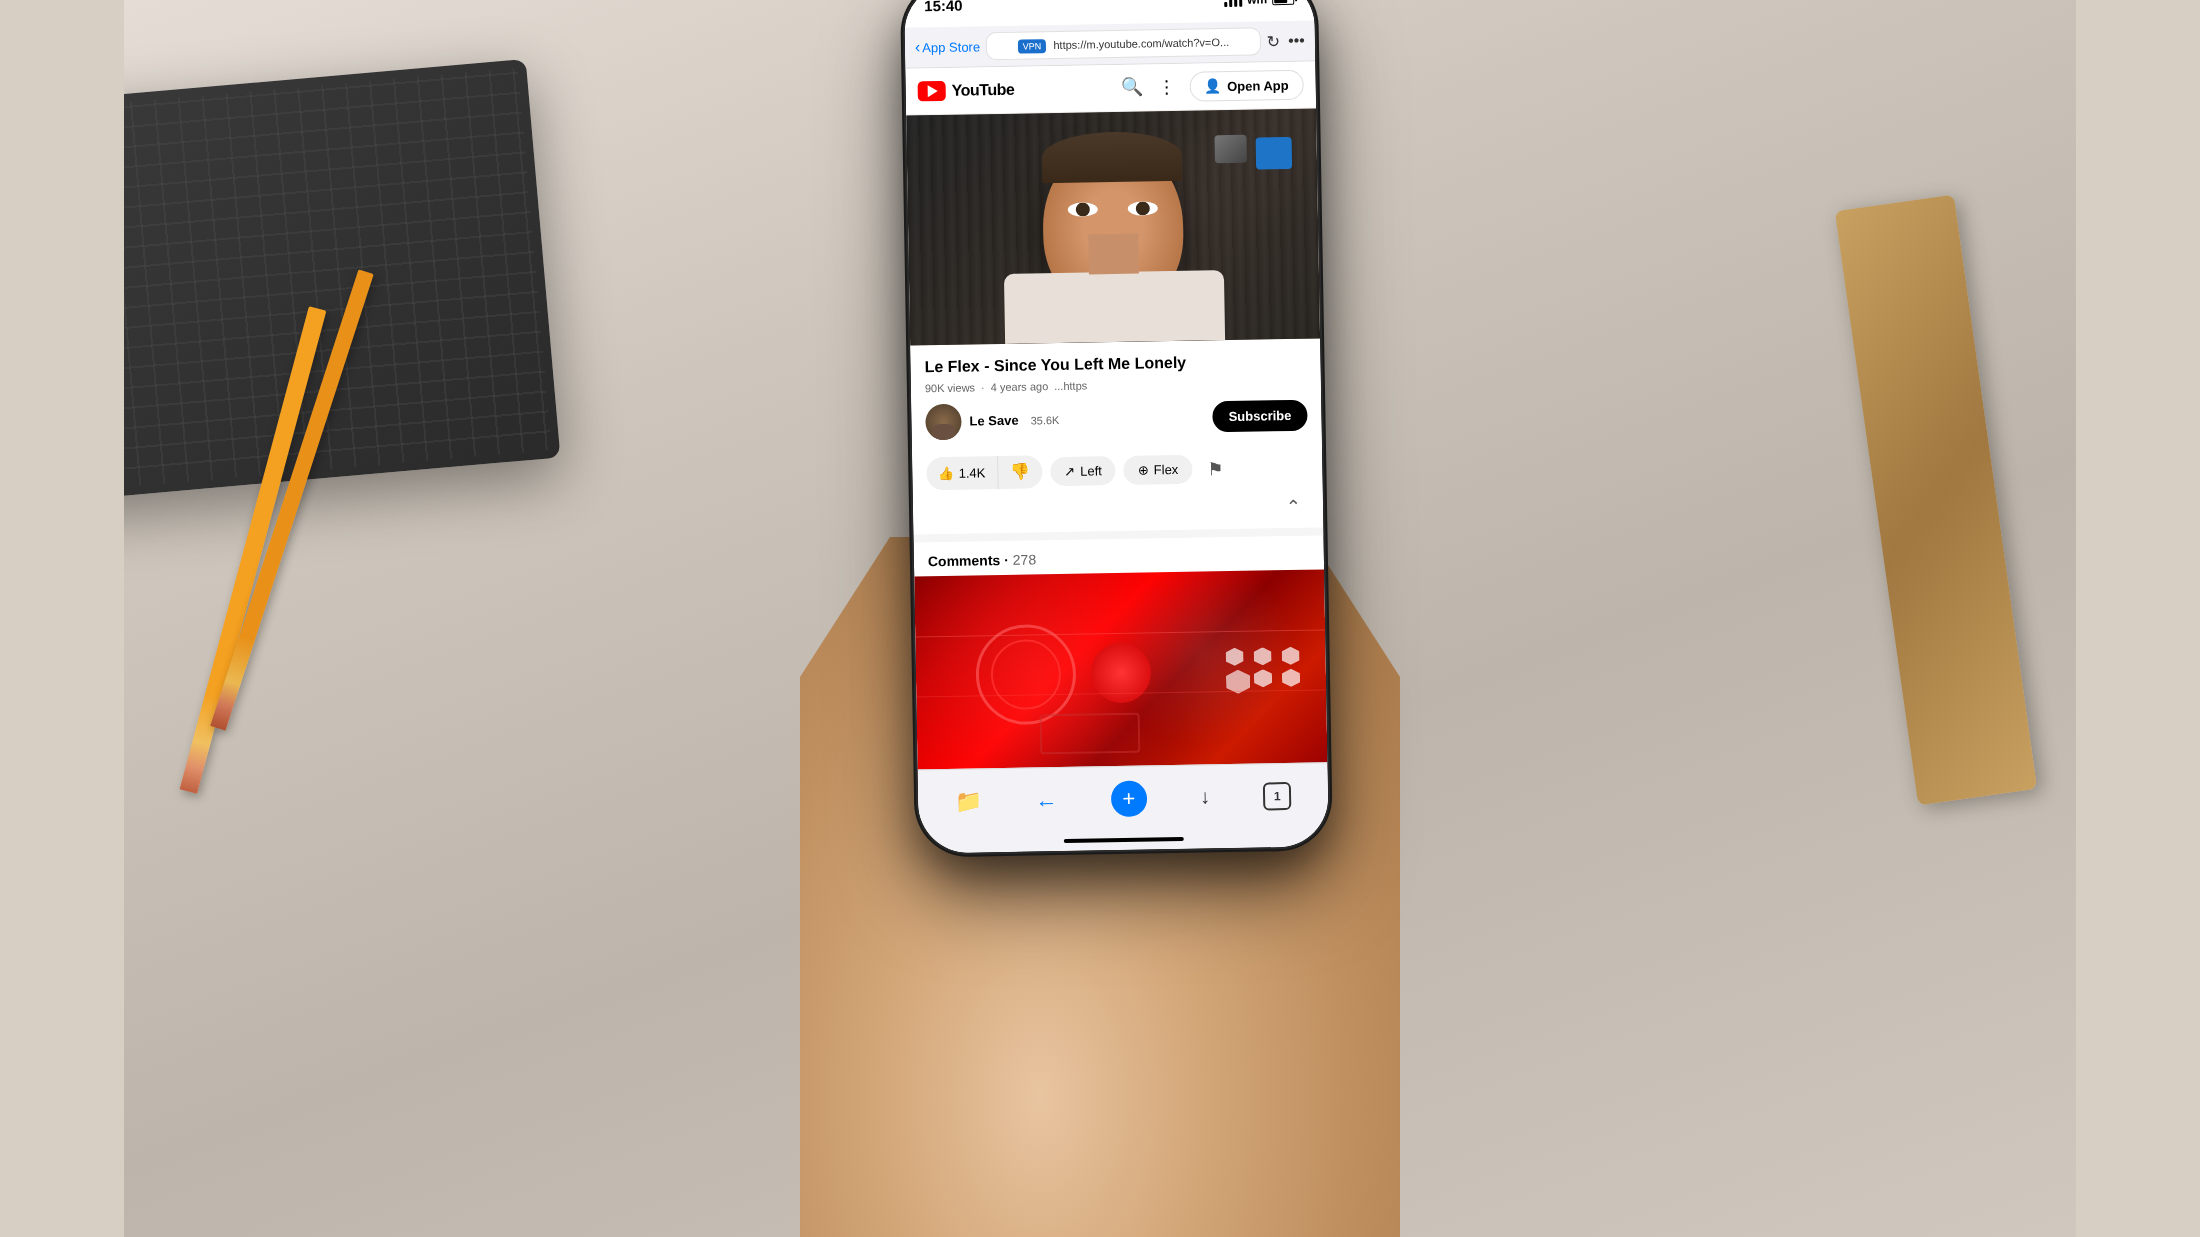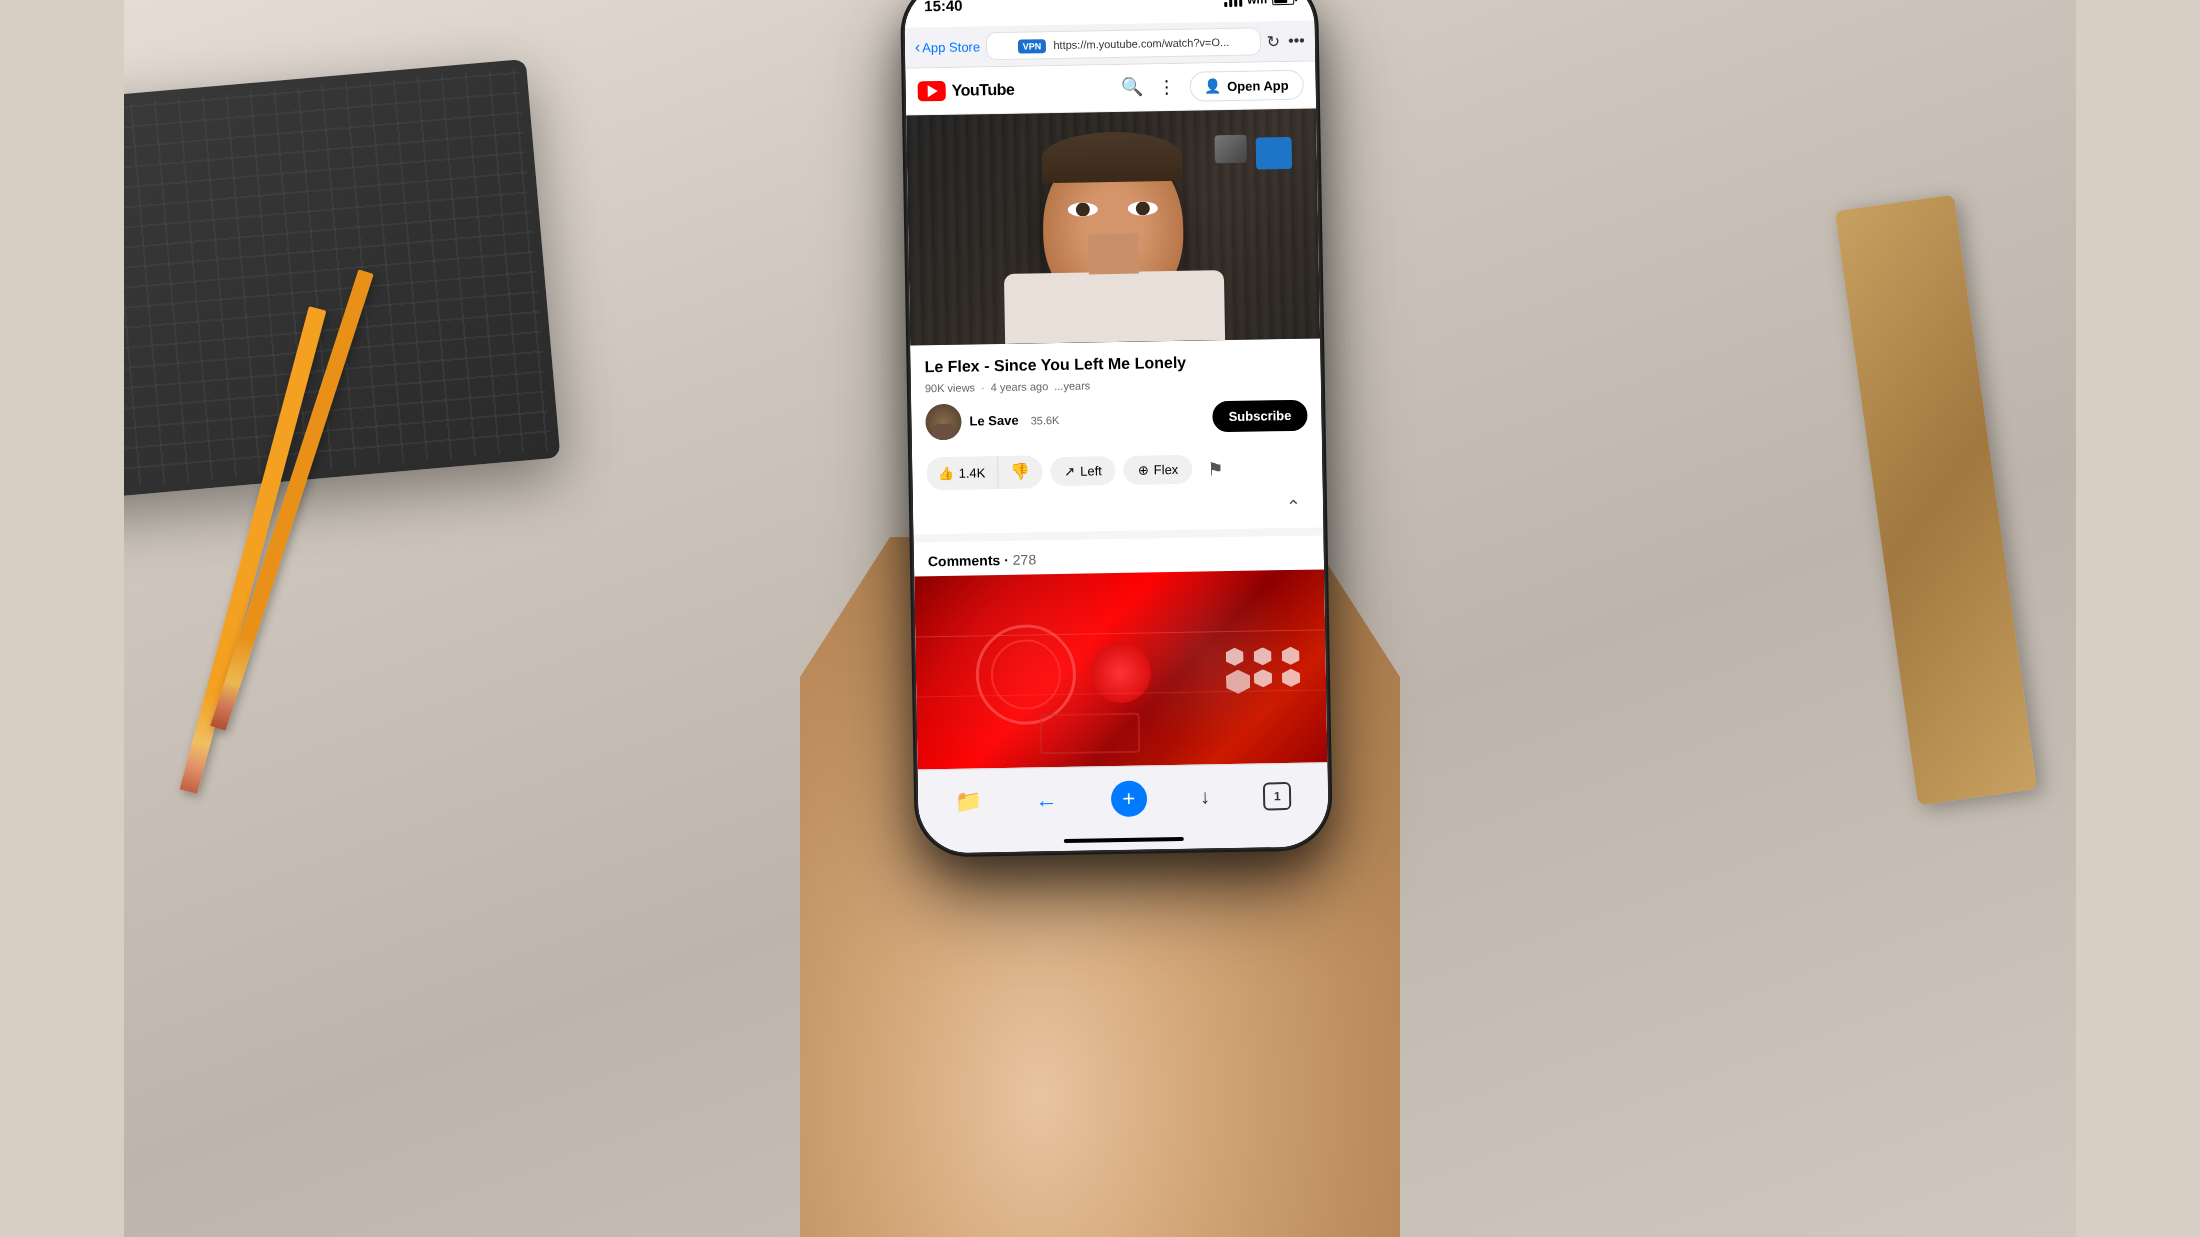--- a/index.html
+++ b/index.html
@@ -659,21 +659,21 @@
       width: 70%;
       background: #000;
       border-radius: 1px;
     }
 
     
     .vpn-badge {
       background: #1a6fcd;
       color: #fff;
       font-size: 9px;
-      font-weight: 700;
+      font-weight: 400;
       padding: 2px 5px;
       border-radius: 4px;
     }
   </style>
 </head>
 <body>
 
 <div class="scene">
 
   <div class="bg-desk"></div>
@@ -772,21 +772,21 @@
             <div class="desktop-icon-1" style="width:36px;height:32px;background:#1e75c8;border-radius:4px;"></div>
           </div>
         </div>
 
         <div class="video-info">
           <div class="video-title">Le Flex - Since You Left Me Lonely</div>
           <div class="video-meta">
             <span>90K views</span>
             <span>·</span>
             <span>4 years ago</span>
-            <span style="cursor:pointer;">...years</span>
+            <span style="cursor:pointer;">...https</span>
           </div>
 
           <div class="channel-row">
             <div class="channel-left">
               <div class="channel-avatar"></div>
               <span class="channel-name">Le Save</span>
               <span class="channel-subs">35.6K</span>
             </div>
             <button class="subscribe-btn">Subscribe</button>
           </div>

